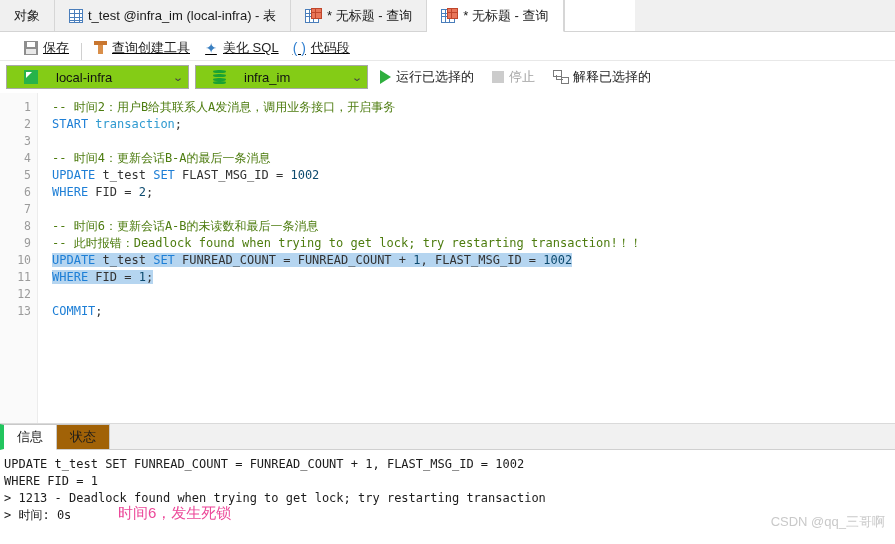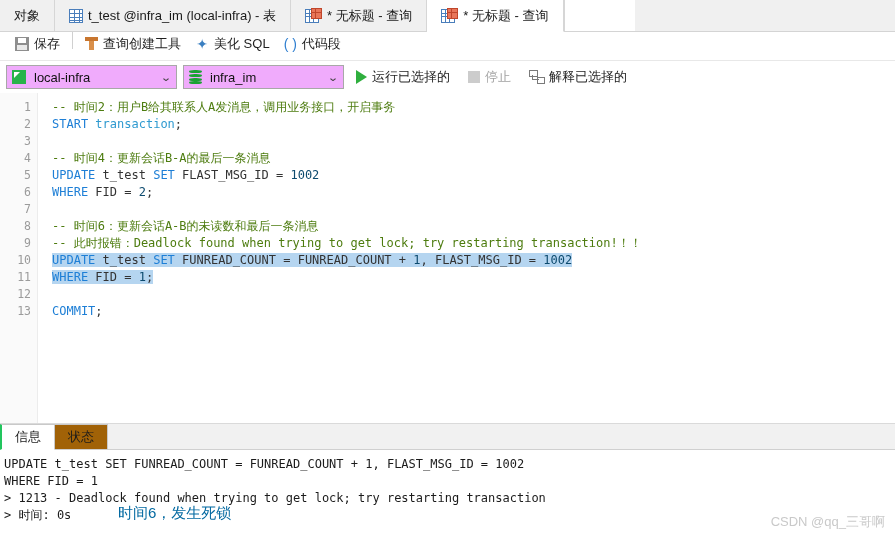--- a/index.html
+++ b/index.html
@@ -93,25 +93,26 @@
       linear-gradient(#c0462b,#c0462b) 0 3px / 100% 1px no-repeat,
       linear-gradient(#c0462b,#c0462b) 3px 0 / 1px 100% no-repeat,
       #e8765a;
   }
 
   
   .toolbar {
     height: 28px;
     background: #ffffff;
     display: flex;
-    align-items: flex-start;
+    align-items: flex-end;
     gap: 0px;
-    padding: 0 8px;
+    padding: 0 17px;
     flex: 0 0 auto;
     border-bottom: 1px solid #e8e8e8;
+    text-decoration: underline;
   }
   .tbtn {
     display: flex;
     align-items: center;
     gap: 5px;
     font-size: 13px;
     color: #1f1f1f;
     padding: 3px 7px;
     cursor: default;
     white-space: nowrap;
@@ -184,25 +185,25 @@
     background: #ffffff;
     display: flex;
     align-items: center;
     padding: 0 6px;
     gap: 6px;
     flex: 0 0 auto;
   }
   .combo {
     height: 22px;
     border: 1px solid #a8a8a8;
-    background: #f0abfc;
+    background: #84cc16;
     display: flex;
     align-items: center;
-    gap: 8px;
-    padding: 0 4px 0 5px;
+    gap: 18px;
+    padding: 0 4px 0 17px;
     font-size: 13px;
     color: #111;
     cursor: default;
     position: relative;
   }
   .combo .lbl { flex: 1 1 auto; white-space: nowrap; }
   .combo .chev {
     width: 12px; color: #444; font-size: 11px; text-align:center;
     transform: scaleX(1.25);
   }
@@ -339,21 +340,21 @@
   .btab {
     display:flex; align-items:center;
     padding: 0 13px;
     font-size: 13px;
     color: #1b1b1b;
     background:#a16207;
     border-right: 1px solid #c9c9c9;
     border-top: 1px solid #c9c9c9;
     cursor: default;
   }
-  .btab:first-child { border-left: 2px solid #22c55e; }
+  .btab:first-child { border-left: 4px solid #22c55e; }
   .btab.active {
     background:#ffffff;
     border-bottom: 1px solid #ffffff;
     margin-bottom:-1px;
   }
   .btabs-filler { flex:1 1 auto; background:#f1f1f1; }
 
   .bcontent {
     flex: 1 1 auto;
     padding: 6px 0 0 2px;
@@ -520,18 +521,18 @@
       </div>
       <div class="btabs-filler"></div>
     </div>
 
     <div class="bcontent">
       <div class="bline">UPDATE t_test SET FUNREAD_COUNT = FUNREAD_COUNT + 1, FLAST_MSG_ID = 1002</div>
       <div class="bline">WHERE FID = 1</div>
       <div class="bline">&gt; 1213 - Deadlock found when trying to get lock; try restarting transaction</div>
       <div class="bline">&gt; 时间: 0s</div>
 
-      <div class="annot" style="color: #0369a1;">时间6，发生死锁</div>
+      <div class="annot" style="color: #ec4899;">时间6，发生死锁</div>
       <div class="watermark">CSDN @qq_三哥啊</div>
     </div>
   </div>
 
 </div>
 
 </body></html>

